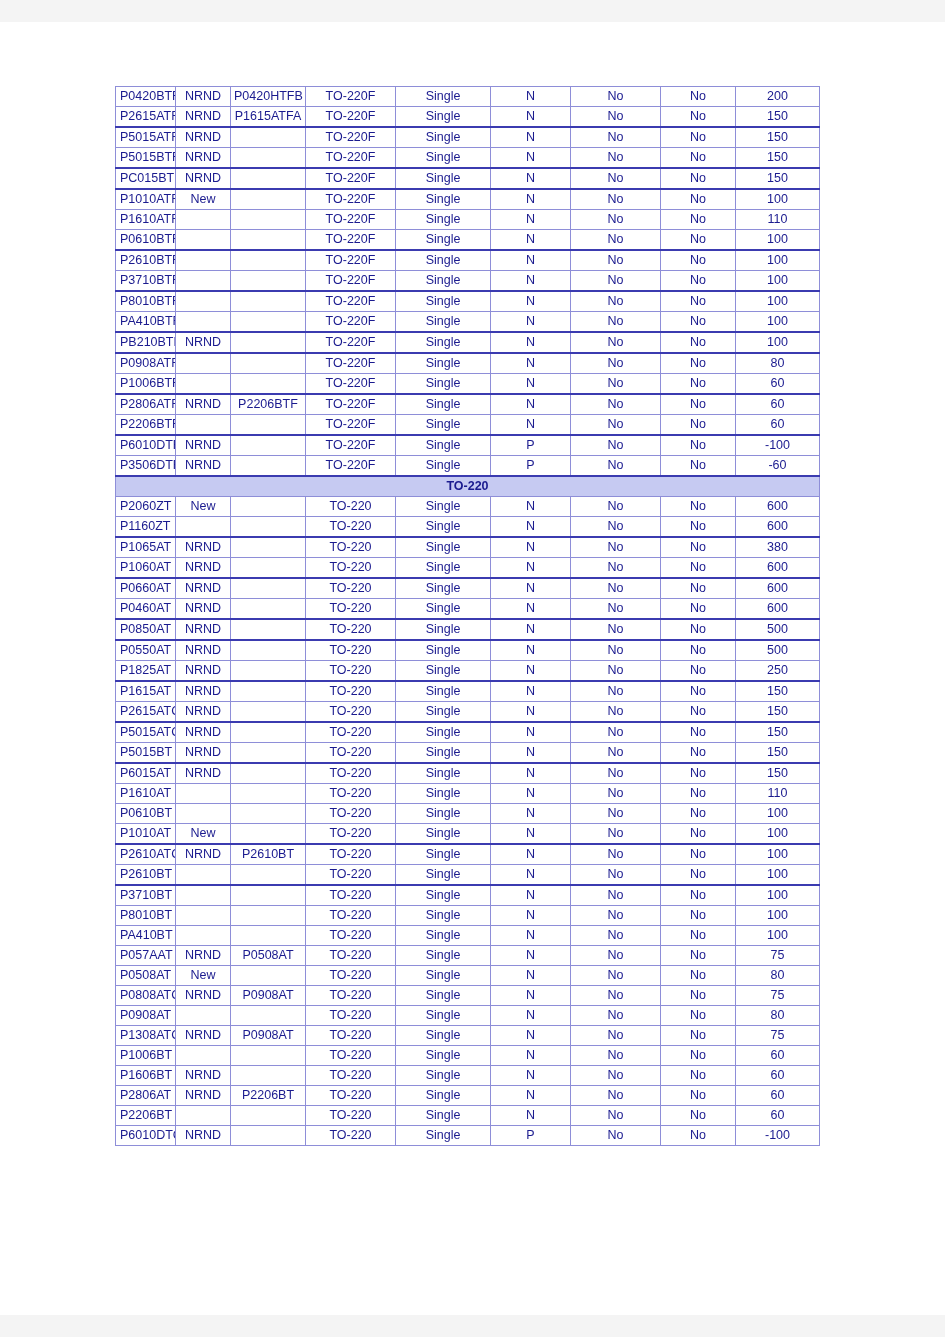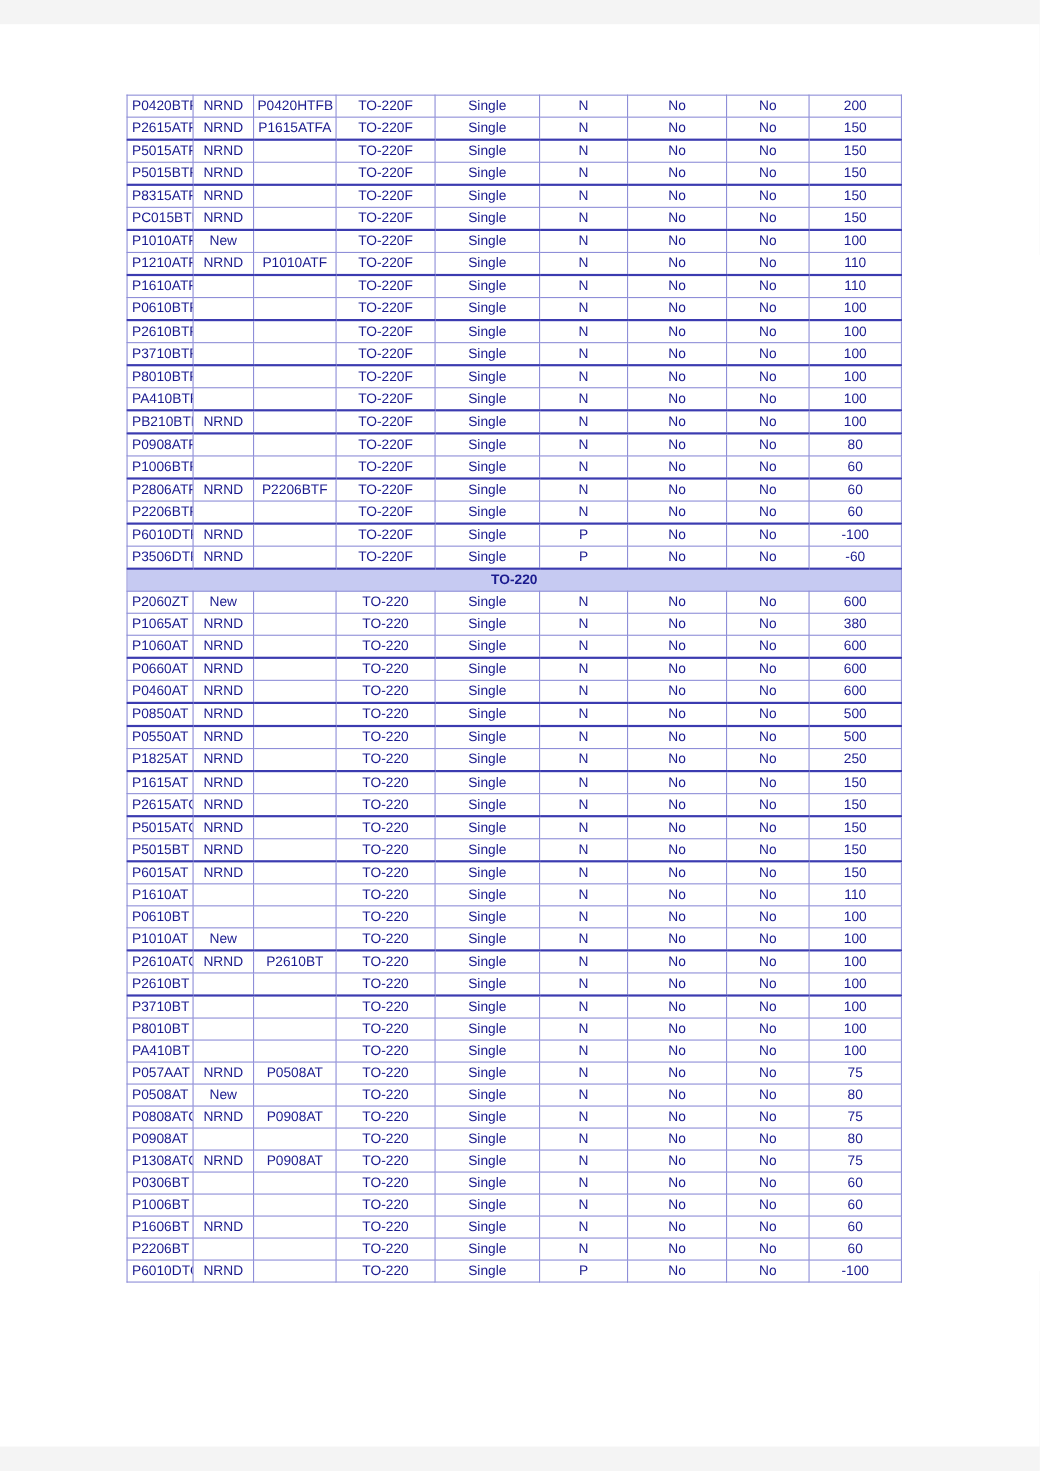--- a/index.html
+++ b/index.html
@@ -131,31 +131,20 @@
             <td class="part">P5015BTF</td>
             <td>NRND</td>
             <td></td>
             <td>TO-220F</td>
             <td>Single</td>
             <td>N</td>
             <td>No</td>
             <td>No</td>
             <td>150</td>
           </tr>
-          <tr>
-            <td class="part">P8315ATF</td>
-            <td>NRND</td>
-            <td></td>
-            <td>TO-220F</td>
-            <td>Single</td>
-            <td>N</td>
-            <td>No</td>
-            <td>No</td>
-            <td>150</td>
-          </tr>
           <tr class="thick">
             <td class="part">PC015BTF</td>
             <td>NRND</td>
             <td></td>
             <td>TO-220F</td>
             <td>Single</td>
             <td>N</td>
             <td>No</td>
             <td>No</td>
             <td>150</td>
@@ -164,31 +153,20 @@
             <td class="part">P1010ATF</td>
             <td>New</td>
             <td></td>
             <td>TO-220F</td>
             <td>Single</td>
             <td>N</td>
             <td>No</td>
             <td>No</td>
             <td>100</td>
           </tr>
-          <tr class="thick">
-            <td class="part">P1210ATF</td>
-            <td>NRND</td>
-            <td>P1010ATF</td>
-            <td>TO-220F</td>
-            <td>Single</td>
-            <td>N</td>
-            <td>No</td>
-            <td>No</td>
-            <td>110</td>
-          </tr>
           <tr>
             <td class="part">P1610ATF</td>
             <td></td>
             <td></td>
             <td>TO-220F</td>
             <td>Single</td>
             <td>N</td>
             <td>No</td>
             <td>No</td>
             <td>110</td>
@@ -332,20 +310,31 @@
             <td class="part">P2060ZT</td>
             <td>New</td>
             <td></td>
             <td>TO-220</td>
             <td>Single</td>
             <td>N</td>
             <td>No</td>
             <td>No</td>
             <td>600</td>
           </tr>
+          <tr class="thick">
+            <td class="part">P1160ZT</td>
+            <td></td>
+            <td></td>
+            <td>TO-220</td>
+            <td>Single</td>
+            <td>N</td>
+            <td>No</td>
+            <td>No</td>
+            <td>600</td>
+          </tr>
           <tr>
             <td class="part">P1065AT</td>
             <td>NRND</td>
             <td></td>
             <td>TO-220</td>
             <td>Single</td>
             <td>N</td>
             <td>No</td>
             <td>No</td>
             <td>380</td>
@@ -608,45 +597,45 @@
             <td>NRND</td>
             <td>P0908AT</td>
             <td>TO-220</td>
             <td>Single</td>
             <td>N</td>
             <td>No</td>
             <td>No</td>
             <td>75</td>
           </tr>
           <tr>
-            <td class="part">P0306BT</td>
+            <td class="part">P1006BT</td>
             <td></td>
             <td></td>
             <td>TO-220</td>
             <td>Single</td>
             <td>N</td>
             <td>No</td>
             <td>No</td>
             <td>60</td>
           </tr>
           <tr>
-            <td class="part">P1006BT</td>
-            <td></td>
+            <td class="part">P1606BT</td>
+            <td>NRND</td>
             <td></td>
             <td>TO-220</td>
             <td>Single</td>
             <td>N</td>
             <td>No</td>
             <td>No</td>
             <td>60</td>
           </tr>
           <tr>
-            <td class="part">P1606BT</td>
-            <td>NRND</td>
-            <td></td>
+            <td class="part">P2806AT</td>
+            <td>NRND</td>
+            <td>P2206BT</td>
             <td>TO-220</td>
             <td>Single</td>
             <td>N</td>
             <td>No</td>
             <td>No</td>
             <td>60</td>
           </tr>
           <tr>
             <td class="part">P2206BT</td>
             <td></td>

